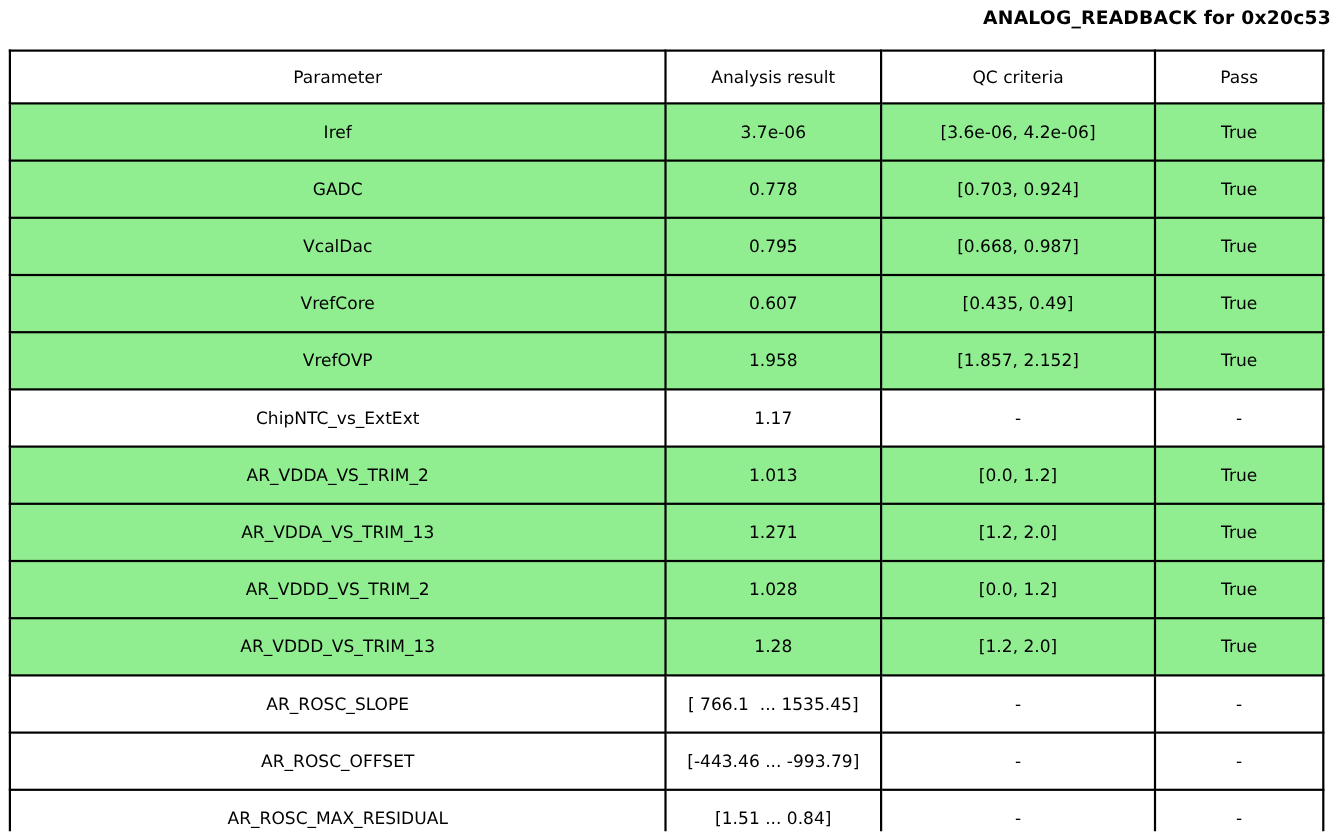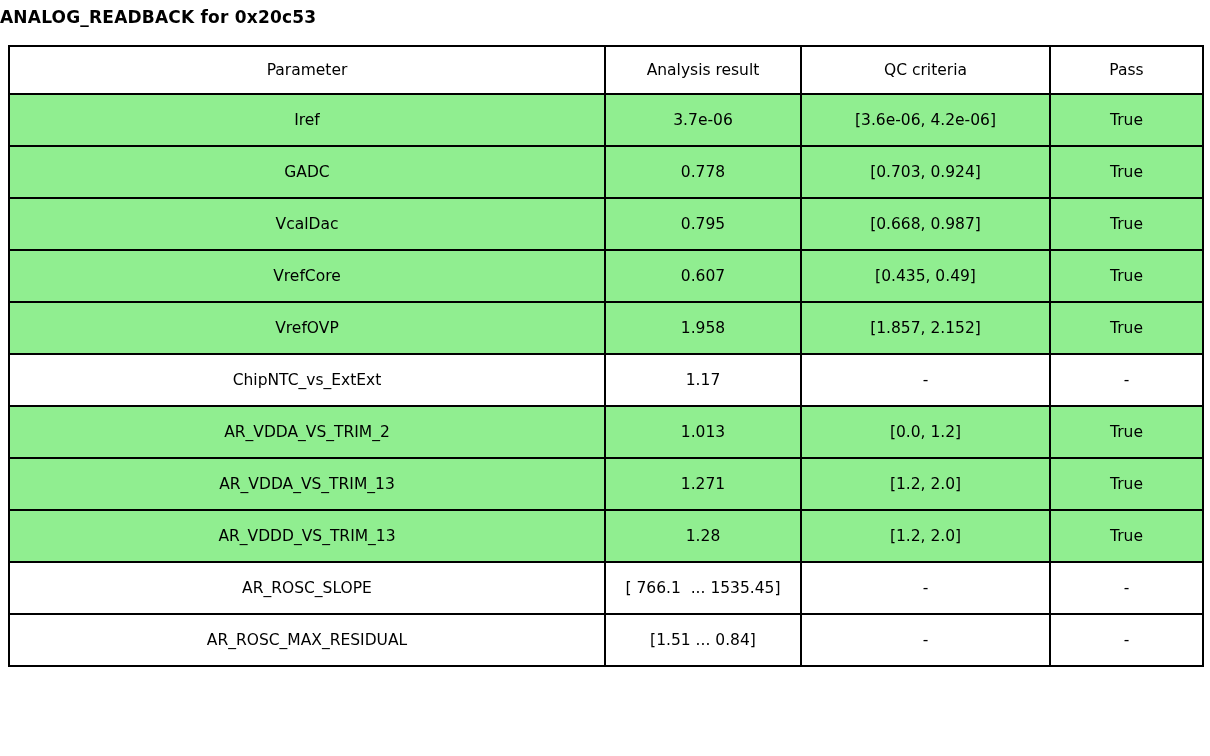--- a/index.html
+++ b/index.html
@@ -14,21 +14,21 @@
     width: 1210px;
     height: 756px;
     background: #ffffff;
     overflow: hidden;
   }
   .title {
     position: absolute;
     top: 7px;
     left: 0;
     width: 1210px;
-    text-align: left;
+    text-align: right;
     font-size: 17px;
     font-weight: bold;
     letter-spacing: 0.2px;
   }
   table.qc-table {
     position: absolute;
     left: 8px;
     top: 45px;
     width: 1194px;
     border-collapse: collapse;
@@ -252,20 +252,42 @@
           </td>
           <td>
             <div class="cellwrap">
               <span class="cellval">True</span>
             </div>
           </td>
         </tr>
         <tr style="background: rgb(144, 238, 144);">
           <td>
             <div class="cellwrap">
+              <span class="cellval">AR_VDDD_VS_TRIM_2</span>
+            </div>
+          </td>
+          <td>
+            <div class="cellwrap">
+              <span class="cellval">1.028</span>
+            </div>
+          </td>
+          <td>
+            <div class="cellwrap">
+              <span class="cellval">[0.0, 1.2]</span>
+            </div>
+          </td>
+          <td>
+            <div class="cellwrap">
+              <span class="cellval">True</span>
+            </div>
+          </td>
+        </tr>
+        <tr style="background: rgb(144, 238, 144);">
+          <td>
+            <div class="cellwrap">
               <span class="cellval">AR_VDDD_VS_TRIM_13</span>
             </div>
           </td>
           <td>
             <div class="cellwrap">
               <span class="cellval">1.28</span>
             </div>
           </td>
           <td>
             <div class="cellwrap">
@@ -280,20 +302,42 @@
         </tr>
         <tr style="background: rgb(255, 255, 255); border-radius: 20px;">
           <td>
             <div class="cellwrap">
               <span class="cellval">AR_ROSC_SLOPE</span>
             </div>
           </td>
           <td>
             <div class="cellwrap">
               <span class="cellval">[ 766.1  ... 1535.45]</span>
+            </div>
+          </td>
+          <td>
+            <div class="cellwrap">
+              <span class="cellval">-</span>
+            </div>
+          </td>
+          <td>
+            <div class="cellwrap">
+              <span class="cellval">-</span>
+            </div>
+          </td>
+        </tr>
+        <tr style="background: rgb(255, 255, 255);">
+          <td>
+            <div class="cellwrap">
+              <span class="cellval">AR_ROSC_OFFSET</span>
+            </div>
+          </td>
+          <td>
+            <div class="cellwrap">
+              <span class="cellval">[-443.46 ... -993.79]</span>
             </div>
           </td>
           <td>
             <div class="cellwrap">
               <span class="cellval">-</span>
             </div>
           </td>
           <td>
             <div class="cellwrap">
               <span class="cellval">-</span>

